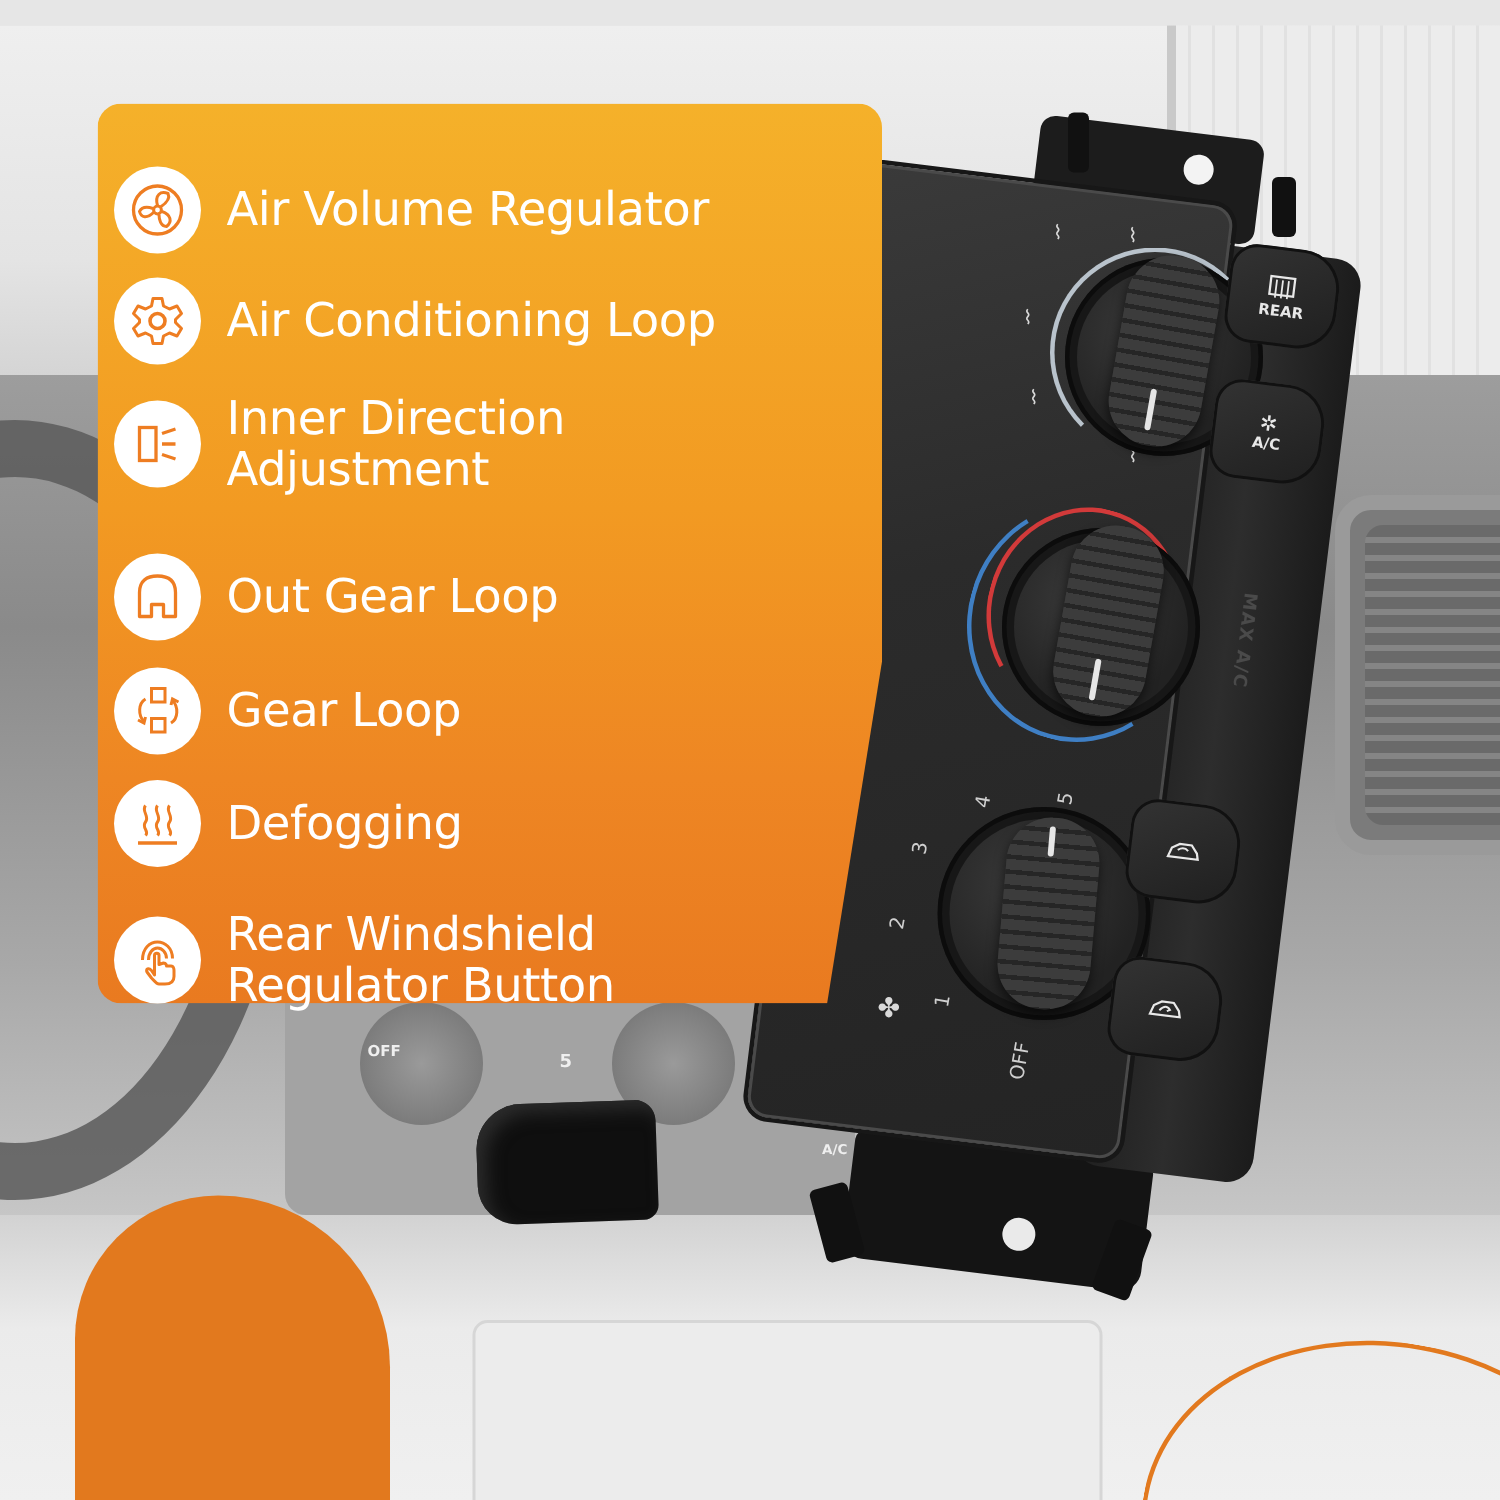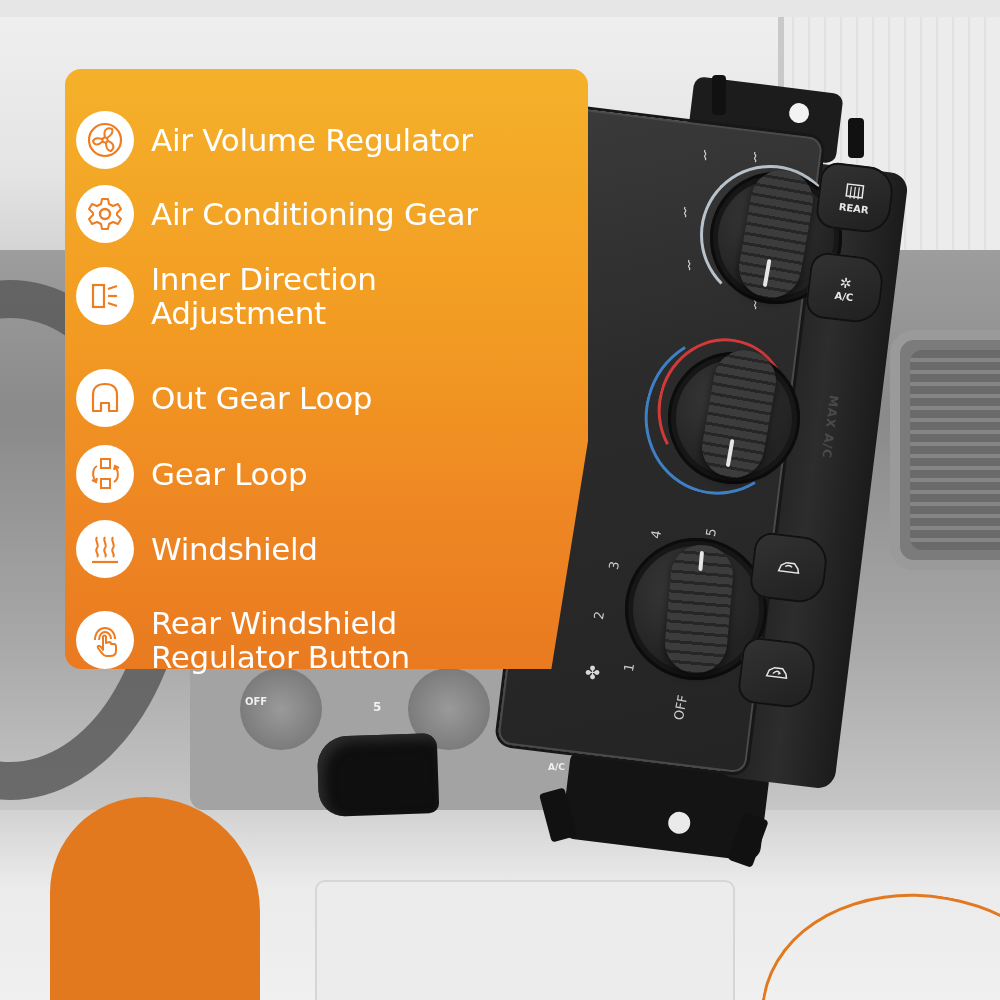--- a/index.html
+++ b/index.html
@@ -227,21 +227,21 @@
     <span class="label">Air Volume Regulator</span>
   </div>
 
   <div class="feature" style="top:81px;">
     <div class="icon-circle">
       <svg viewBox="0 0 40 40">
         <path d="M17 5 L23 5 L24 10 L28 12 L33 10 L36 15 L32 19 L32 21 L36 25 L33 30 L28 28 L24 30 L23 35 L17 35 L16 30 L12 28 L7 30 L4 25 L8 21 L8 19 L4 15 L7 10 L12 12 L16 10 Z" fill="none" stroke="#ee7d22" stroke-width="2" stroke-linejoin="round"></path>
         <circle cx="20" cy="20" r="5" fill="none" stroke="#ee7d22" stroke-width="2.4"></circle>
       </svg>
     </div>
-    <span class="label">Air Conditioning Gear</span>
+    <span class="label">Air Conditioning Loop</span>
   </div>
 
   <div class="feature" style="top:158px;">
     <div class="icon-circle">
       <svg viewBox="0 0 40 40">
         <rect x="8" y="9" width="11" height="22" fill="none" stroke="#ee7d22" stroke-width="2.2"></rect>
         <line x1="23" y1="13" x2="32" y2="10" stroke="#ee7d22" stroke-width="2.2"></line>
         <line x1="23" y1="20" x2="32" y2="20" stroke="#ee7d22" stroke-width="2.2"></line>
         <line x1="23" y1="27" x2="32" y2="30" stroke="#ee7d22" stroke-width="2.2"></line>
       </svg>
@@ -275,21 +275,21 @@
 
   <div class="feature" style="top:416px;">
     <div class="icon-circle">
       <svg viewBox="0 0 40 40">
         <path d="M12 8 C9 12 15 15 12 19 C9 23 15 25 12 28" fill="none" stroke="#ee7d22" stroke-width="2"></path>
         <path d="M20 8 C17 12 23 15 20 19 C17 23 23 25 20 28" fill="none" stroke="#ee7d22" stroke-width="2"></path>
         <path d="M28 8 C25 12 31 15 28 19 C25 23 31 25 28 28" fill="none" stroke="#ee7d22" stroke-width="2"></path>
         <line x1="7" y1="33" x2="33" y2="33" stroke="#ee7d22" stroke-width="2.2"></line>
       </svg>
     </div>
-    <span class="label">Windshield</span>
+    <span class="label">Defogging</span>
   </div>
 
   <div class="feature" style="top:502px;">
     <div class="icon-circle">
       <svg viewBox="0 0 40 40">
         <path d="M10 20 C10 12 15 8 20 8 C25 8 30 12 30 19" fill="none" stroke="#ee7d22" stroke-width="2"></path>
         <path d="M14 20 C14 15 17 12 20 12 C23 12 26 15 26 19" fill="none" stroke="#ee7d22" stroke-width="2"></path>
         <path d="M18 30 L18 17 C18 15 21 15 21 17 L21 23 L24 22 C26 22 26 24 26 24 L29 24 C31 24 31 27 31 27 L31 31 C31 35 28 36 25 36 L21 36 C19 36 18 34 16 32 L13 28 C12 26 14 25 16 27 Z" fill="none" stroke="#ee7d22" stroke-width="2" stroke-linejoin="round"></path>
       </svg>
     </div>

